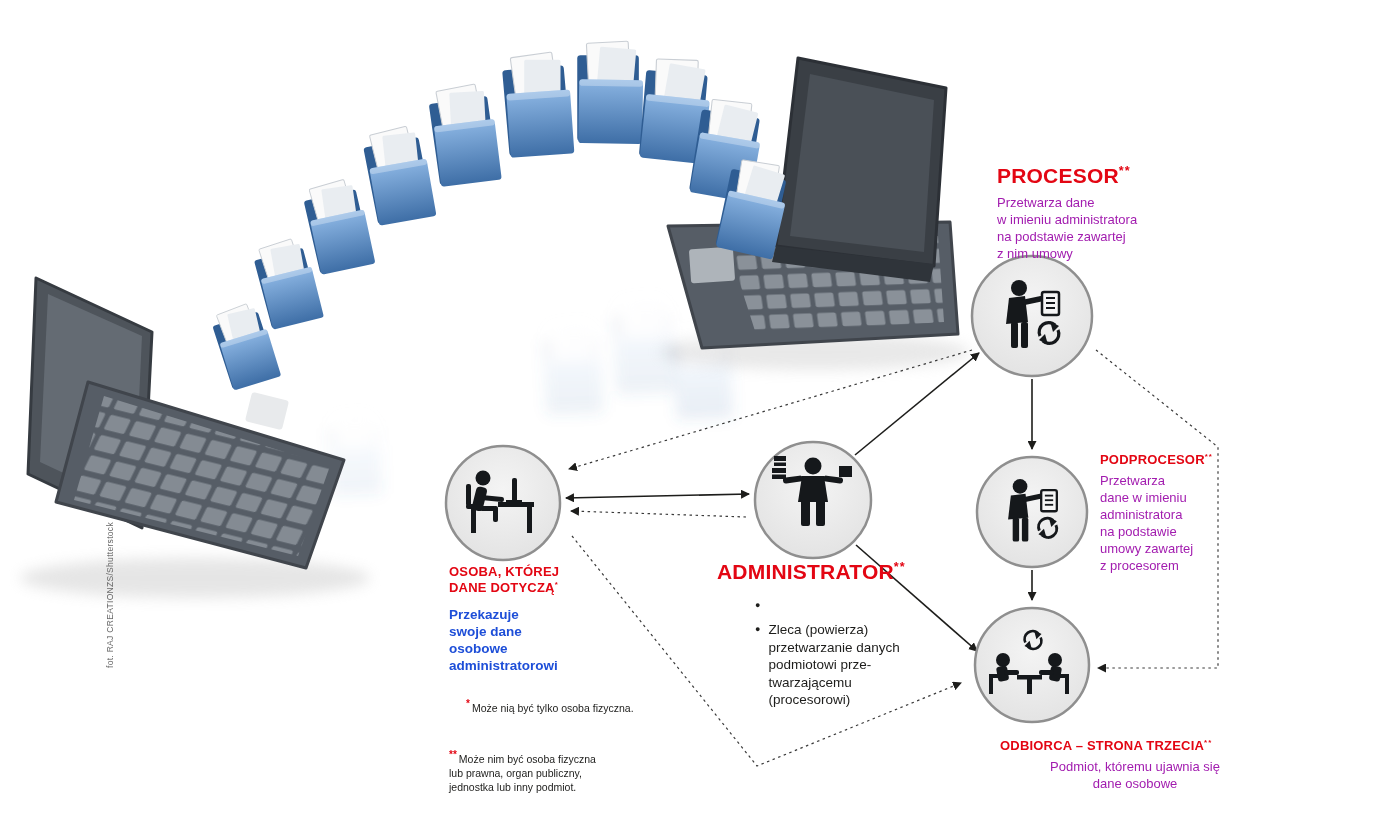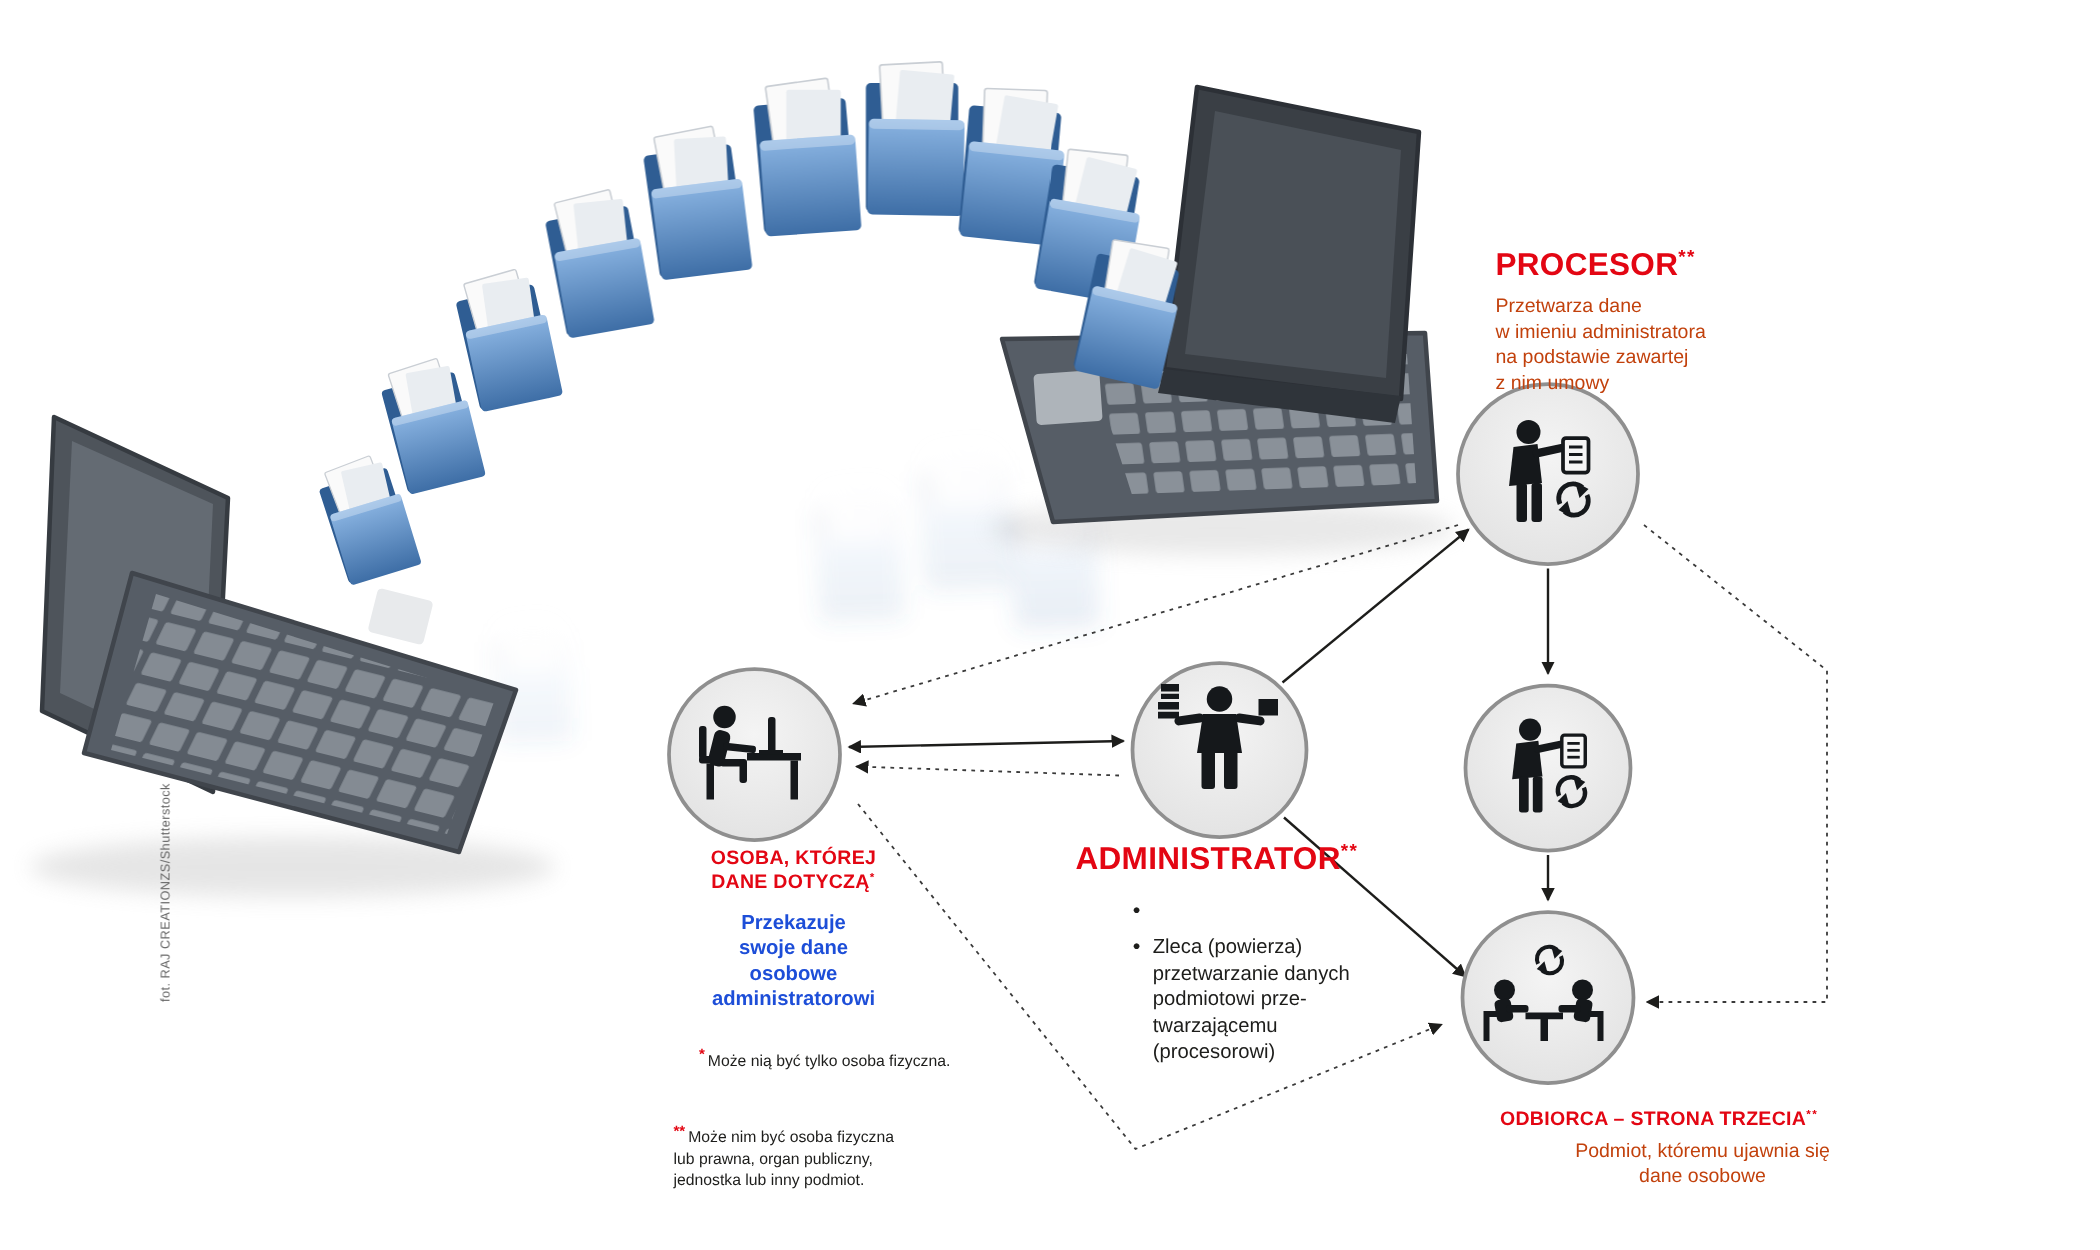--- a/index.html
+++ b/index.html
@@ -6,28 +6,28 @@
   .canvas {
     position:relative; width:1400px; height:831px; background:#ffffff;
     overflow:hidden; font-family:"Liberation Sans", sans-serif; color:#1d1d1b;
   }
   svg.scene { position:absolute; left:0; top:0; }
   .txt { position:absolute; z-index:5; }
   .pre { white-space:pre-line; }
   .hd-big { font-size:21px; font-weight:bold; color:#e30613; letter-spacing:.2px; }
   .hd-sm  { font-size:13px; font-weight:bold; color:#e30613; letter-spacing:.2px; line-height:1.25; }
   .sup { font-size:60%; vertical-align:super; letter-spacing:1px; }
-  .body-13 { font-size:13px; line-height:1.32; color:#c2410c; }
+  .body-13 { font-size:13px; line-height:1.32; color:#a21caf; }
   #blk-procesor { left:997px; top:164px; width:210px; }
   #blk-procesor .body-13 { margin-top:6px; }
   #blk-podprocesor { left:1100px; top:452px; width:125px; }
   #blk-podprocesor .body-13 { margin-top:3px; }
   #blk-odbiorca { left:1000px; top:738px; width:270px; }
   #blk-odbiorca .body-13 { margin-top:3px;text-align:center; }
-  #blk-osoba { left:449px; top:564px; width:160px;text-align:center; }
+  #blk-osoba { left:449px; top:564px; width:160px; }
   #blk-osoba .desc { margin-top:9px; font-size:13.5px; font-weight:bold; line-height:1.26; color:#1d4ed8; }
   #blk-admin { left:717px; top:560px; width:235px; }
   #blk-admin .bullets { margin-top:13px; padding-left:38px; }
   .bullet-row { display:flex; gap:8px; font-size:13.5px; line-height:1.3; color:#1d1d1b; }
   .bullet-row + .bullet-row { margin-top:11px; }
   .bullet-dot { font-size:9px; line-height:1; margin-top:4px; color:#1d1d1b; }
   .footnote { font-size:10.5px; line-height:1.35; color:#1d1d1b; }
   .footnote .mk { color:#e30613; font-weight:bold; font-size:10px; vertical-align:super; margin-right:2px; }
   #fn1 { left:466px; top:697px; width:220px; }
   #fn2 { left:449px; top:748px; width:220px; }
@@ -209,20 +209,29 @@
 </svg>
 
   <div class="txt" id="blk-procesor">
     <div class="hd-big"><span>PROCESOR</span><span class="sup">**</span></div>
     <div class="body-13 pre">Przetwarza dane
 w imieniu administratora
 na podstawie zawartej
 z nim umowy</div>
   </div>
 
+  <div class="txt" id="blk-podprocesor">
+    <div class="hd-sm"><span>PODPROCESOR</span><span class="sup">**</span></div>
+    <div class="body-13 pre">Przetwarza
+dane w imieniu
+administratora
+na podstawie
+umowy zawartej
+z procesorem</div>
+  </div>
 
   <div class="txt" id="blk-odbiorca">
     <div class="hd-sm"><span>ODBIORCA – STRONA TRZECIA</span><span class="sup">**</span></div>
     <div class="body-13 pre">Podmiot, któremu ujawnia się
 dane osobowe</div>
   </div>
 
   <div class="txt" id="blk-osoba">
     <div class="hd-sm pre"><span>OSOBA, KTÓREJ
 DANE DOTYCZĄ</span><span class="sup">*</span></div>

